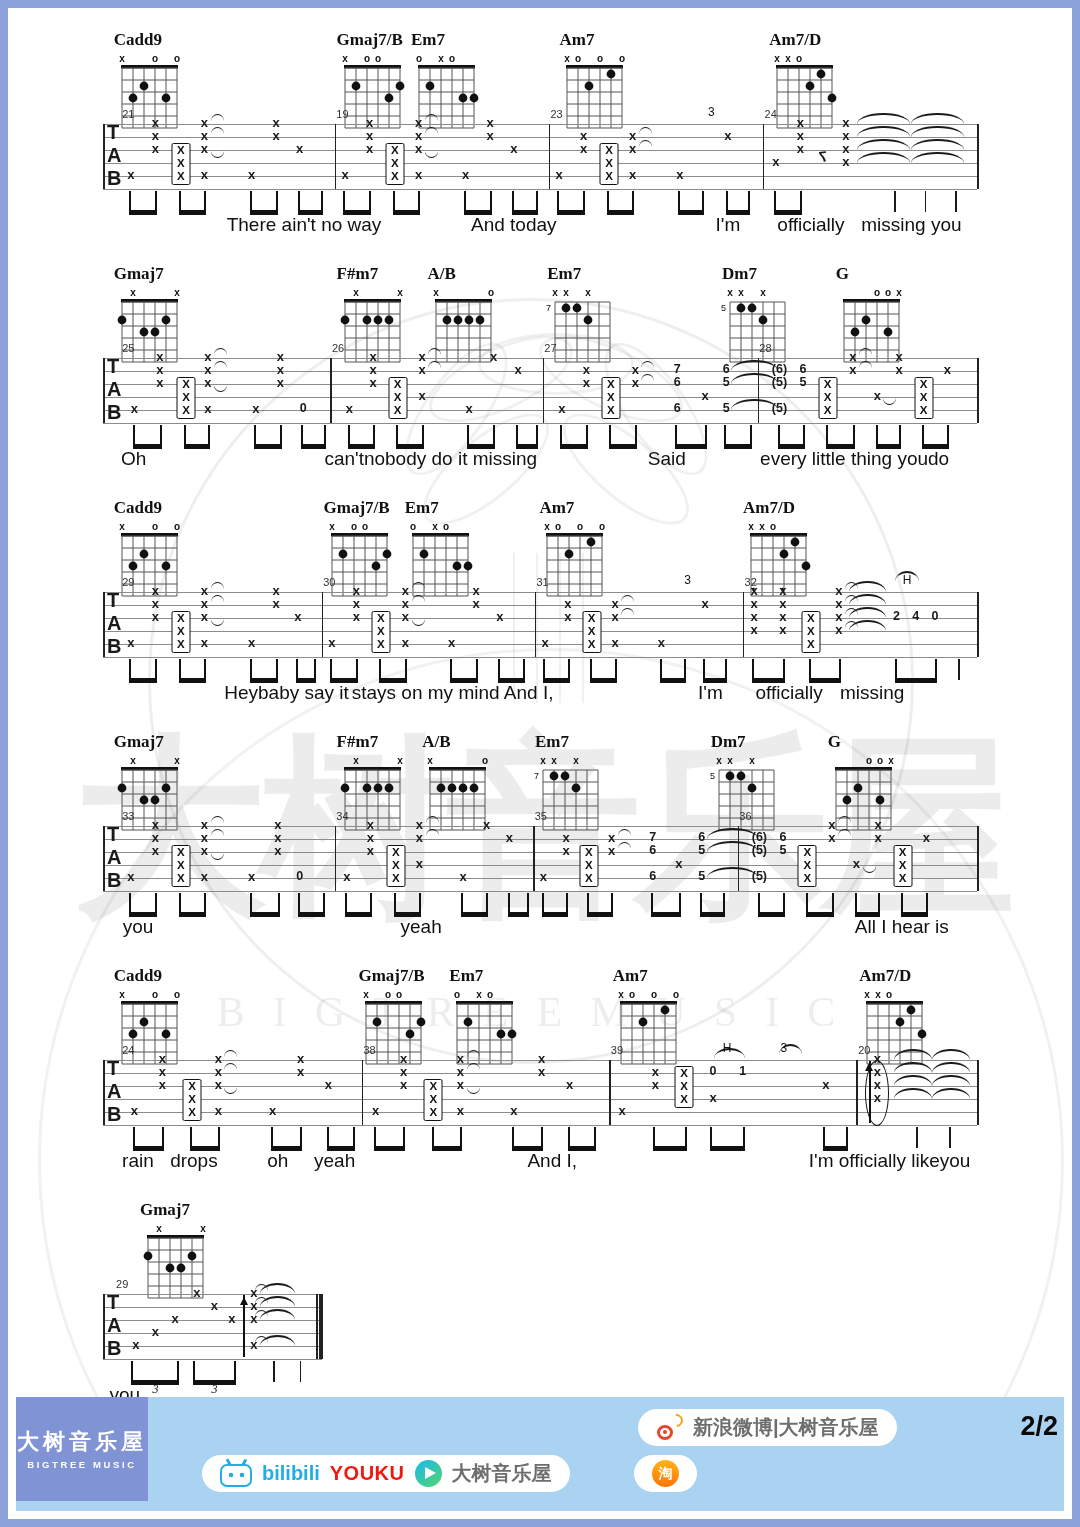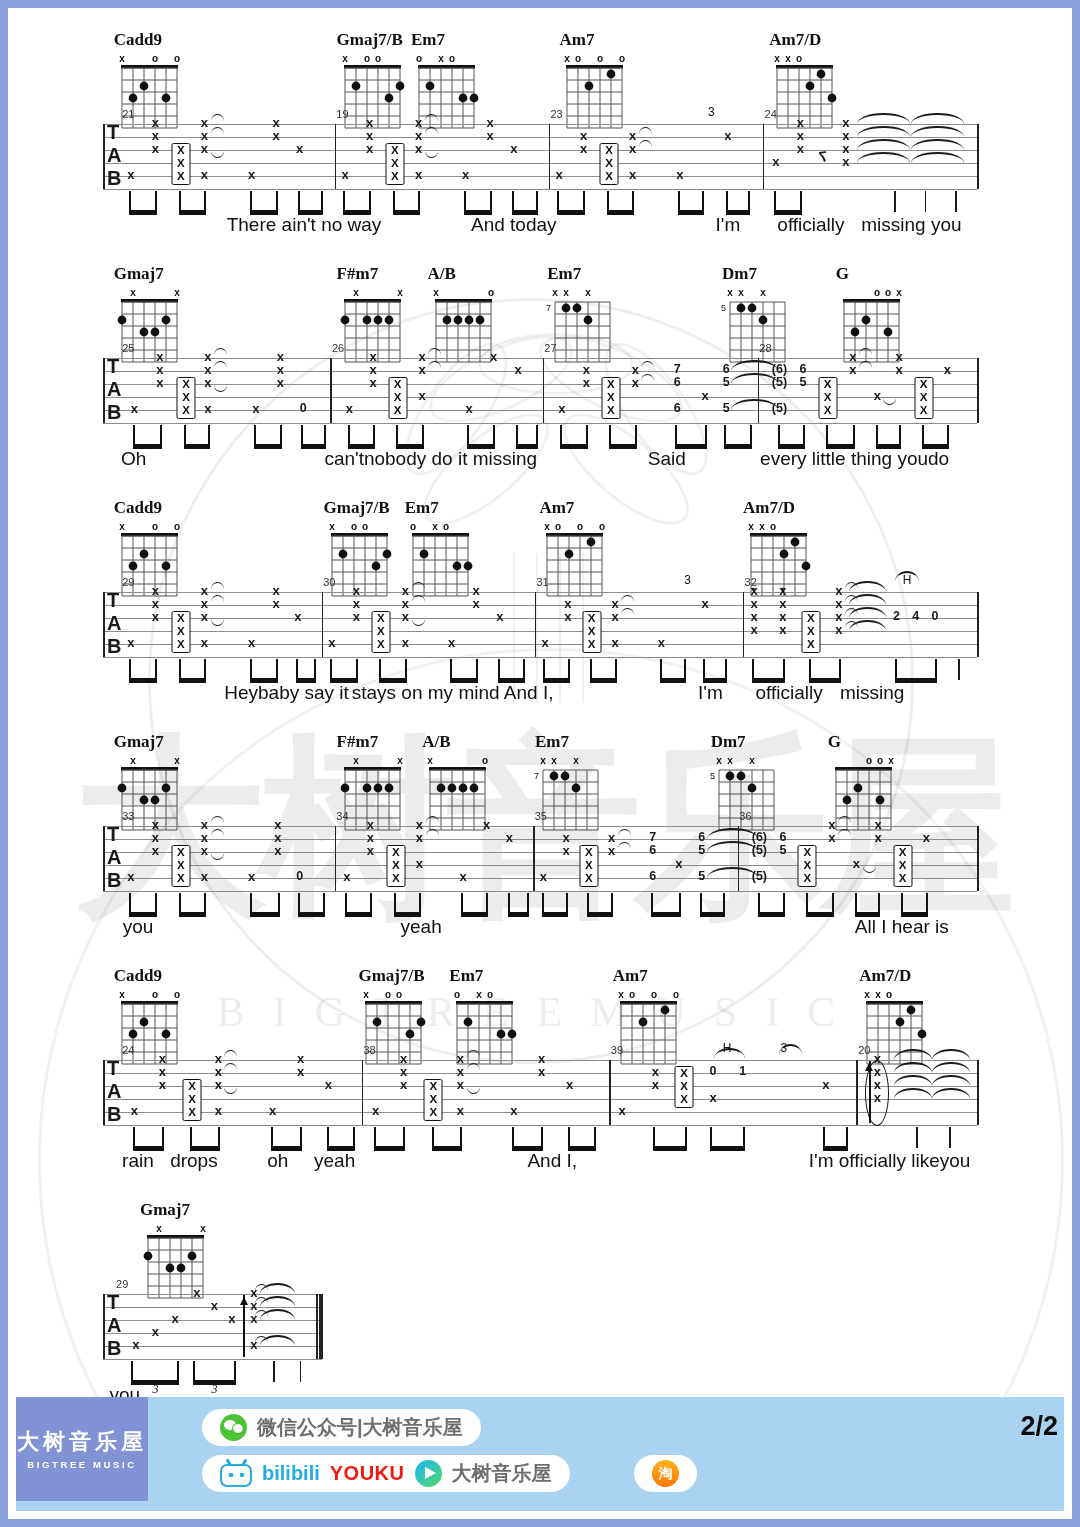--- a/index.html
+++ b/index.html
@@ -1300,30 +1300,32 @@
         </div>
       </div>
     </div>
 
   <div class="footer">
     <div class="f-side">
       <div class="f-side-cn">大树音乐屋</div>
       <div class="f-side-en">BIGTREE MUSIC</div>
     </div>
     <div class="pills" id="pills">
-        <div class="pill p-l1">
-          <span class="picon i-wechat"></span>
-          <span>微信公众号|大树音乐屋</span>
-        </div>
         <div class="pill p-l2">
           <span class="picon i-bili"></span>
           <span class="t-bili">bilibili</span>
           <span class="t-youku">YOUKU</span>
           <span class="picon i-play"></span>
           <span>大树音乐屋</span>
+        </div>
+        <div class="pill p-r1">
+          <span class="picon i-weibo">
+            <i></i>
+          </span>
+          <span>新浪微博|大树音乐屋</span>
         </div>
         <div class="pill p-r2">
           <span class="picon i-taobao">淘</span>
         </div>
       </div>
     <div class="pagenum">2/2</div>
   </div>
 
 </div>
 

